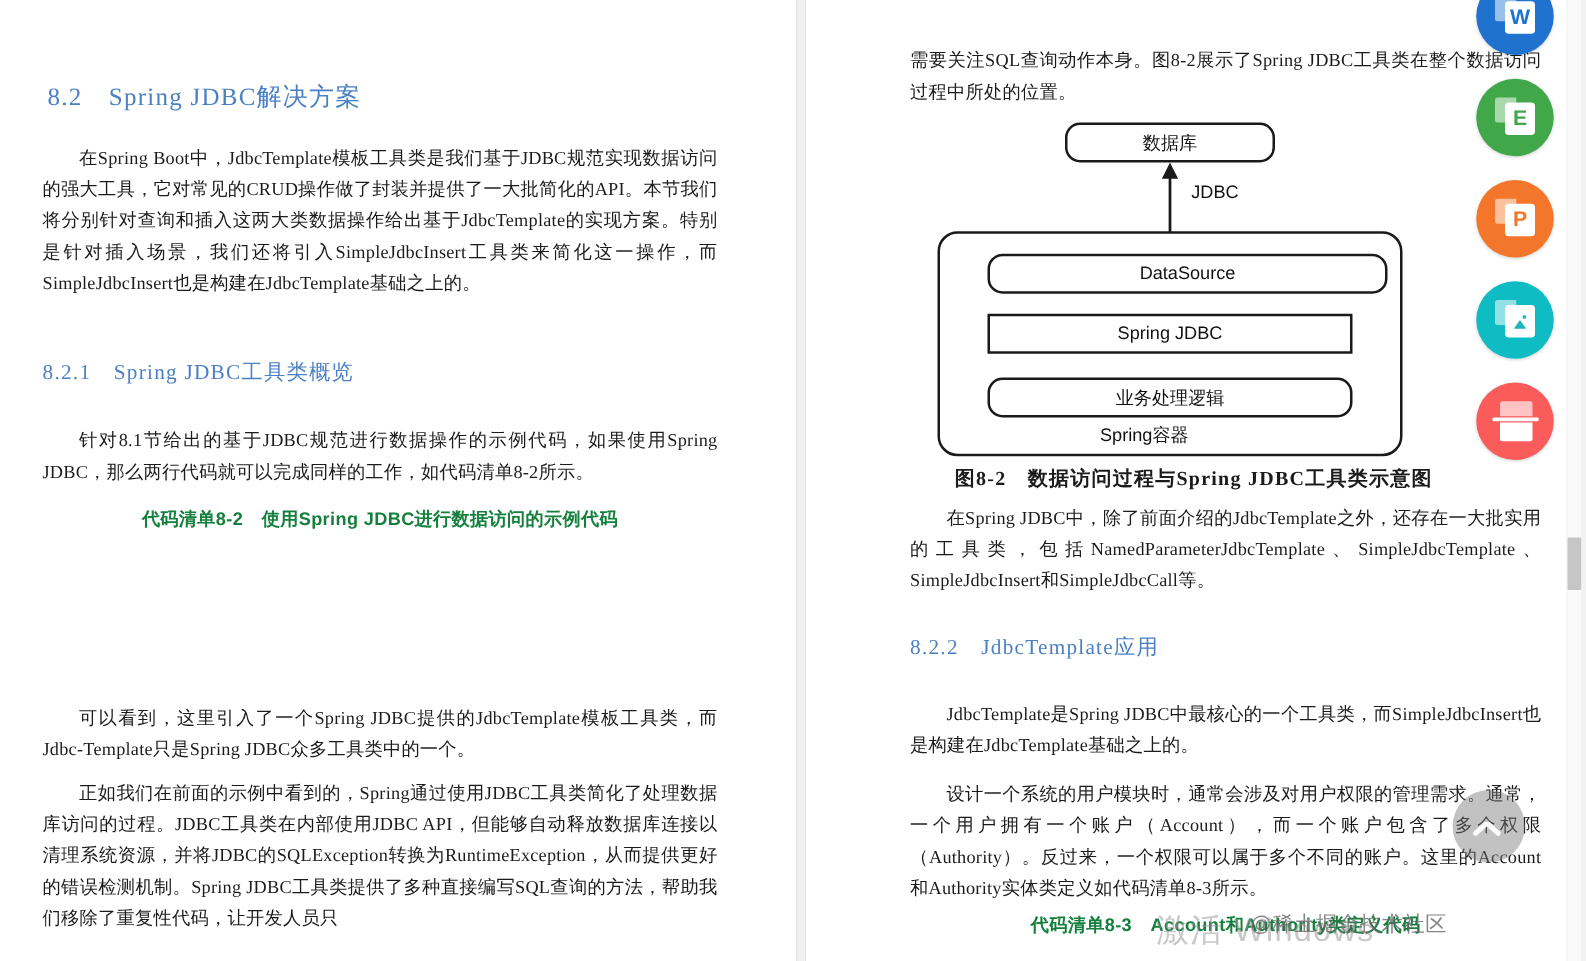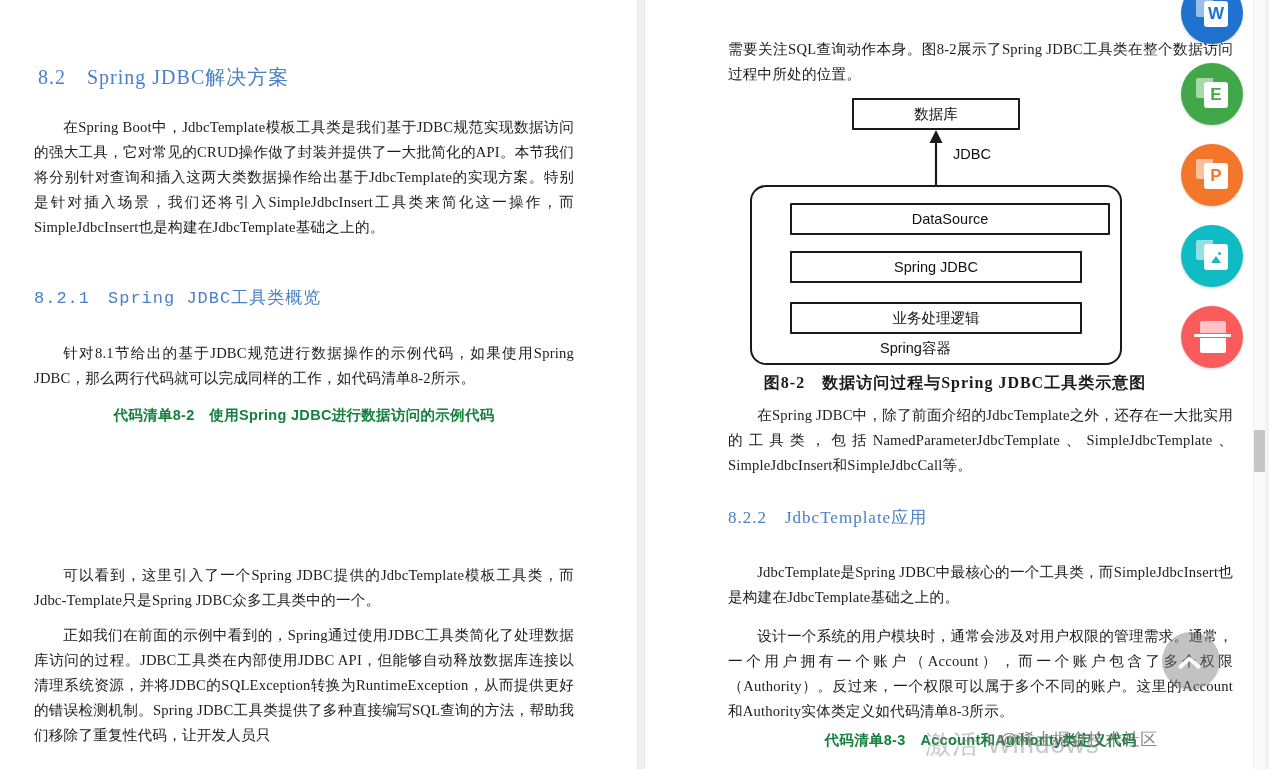--- a/index.html
+++ b/index.html
@@ -119,21 +119,21 @@
     border: 2.4px solid #1a1a1a;
     background: #fff;
     box-sizing: border-box;
     display: flex;
     align-items: center;
     justify-content: center;
     font-family: "Liberation Sans", sans-serif;
     font-size: 14.5px;
     color: #111;
   }
-  .diagram-box.rounded { border-radius: 1px; justify-content: center; }
+  .diagram-box.rounded { border-radius: 12px; justify-content: center; }
   .diagram-outer {
     position: absolute;
     border: 2.4px solid #1a1a1a;
     border-radius: 16px;
     box-sizing: border-box;
     background: #fff;
   }
   .diagram-label {
     position: absolute;
     font-family: "Liberation Sans", sans-serif;
@@ -317,21 +317,21 @@
   <div class="page" id="page-left">
 
     <div style="position:absolute; left:38px; top:64px; width:540px;">
       <h2 class="h2">8.2　Spring JDBC解决方案</h2>
     </div>
 
     <div style="position:absolute; left:34px; top:115px; width:540px;">
       <p class="body">在Spring Boot中，JdbcTemplate模板工具类是我们基于JDBC规范实现数据访问的强大工具，它对常见的CRUD操作做了封装并提供了一大批简化的API。本节我们将分别针对查询和插入这两大类数据操作给出基于JdbcTemplate的实现方案。特别是针对插入场景，我们还将引入SimpleJdbcInsert工具类来简化这一操作，而SimpleJdbcInsert也是构建在JdbcTemplate基础之上的。</p>
     </div>
 
-    <div style="position:absolute; left:34px; top:286px; width:540px;font-family:Liberation Mono, monospace;">
+    <div style="position:absolute; left:34px; top:286px; width:540px;">
       <h3 class="h3">8.2.1　Spring JDBC工具类概览</h3>
     </div>
 
     <div style="position:absolute; left:34px; top:341px; width:540px;">
       <p class="body">针对8.1节给出的基于JDBC规范进行数据操作的示例代码，如果使用Spring JDBC，那么两行代码就可以完成同样的工作，如代码清单8-2所示。</p>
     </div>
 
     <div style="position:absolute; left:34px; top:406px; width:540px;">
       <div class="listing-title">代码清单8-2　使用Spring JDBC进行数据访问的示例代码</div>
     </div>

